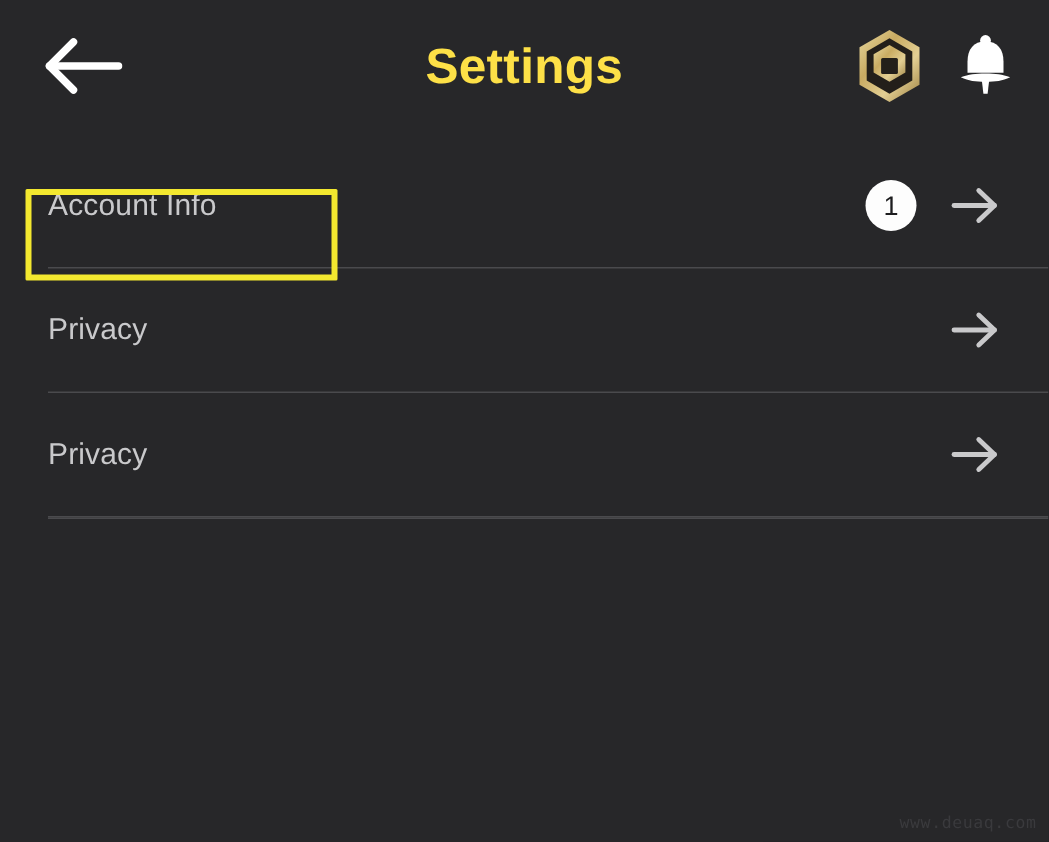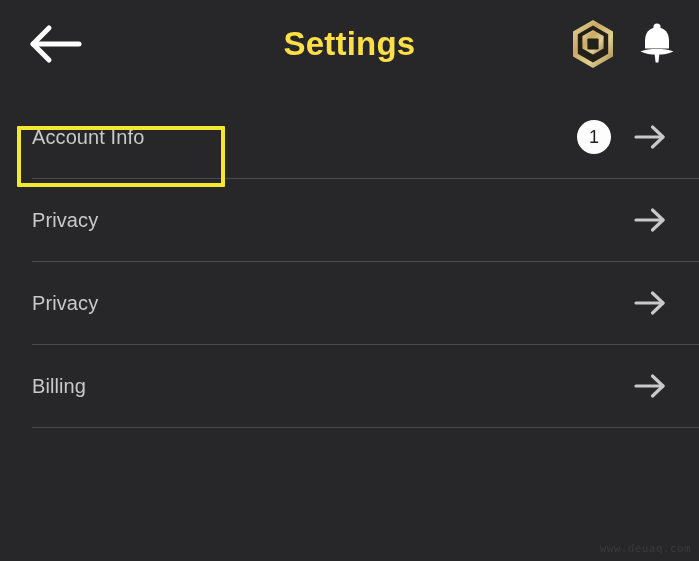--- a/index.html
+++ b/index.html
@@ -233,31 +233,20 @@
         <div class="chev">
           <svg width="32" height="26" viewBox="0 0 32 26">
             <path d="M2 13 L29 13" stroke="#c9c9cb" stroke-width="3.2" stroke-linecap="round" fill="none"></path>
             <path d="M18.5 3 L29 13 L18.5 23" stroke="#c9c9cb" stroke-width="3.2" stroke-linecap="round" stroke-linejoin="round" fill="none"></path>
           </svg>
         </div>
       </div>
     </div>
     <div class="divider"></div>
 
-    <div class="row">
-      <div class="row-label">Billing</div>
-      <div class="row-right">
-        <div class="chev">
-          <svg width="32" height="26" viewBox="0 0 32 26">
-            <path d="M2 13 L29 13" stroke="#c9c9cb" stroke-width="3.2" stroke-linecap="round" fill="none"></path>
-            <path d="M18.5 3 L29 13 L18.5 23" stroke="#c9c9cb" stroke-width="3.2" stroke-linecap="round" stroke-linejoin="round" fill="none"></path>
-          </svg>
-        </div>
-      </div>
-    </div>
     <div class="divider"></div>
 
 
   </div>
 
   <div class="highlight-box"></div>
 
   <div class="watermark">www.deuaq.com</div>
 
 </div>

